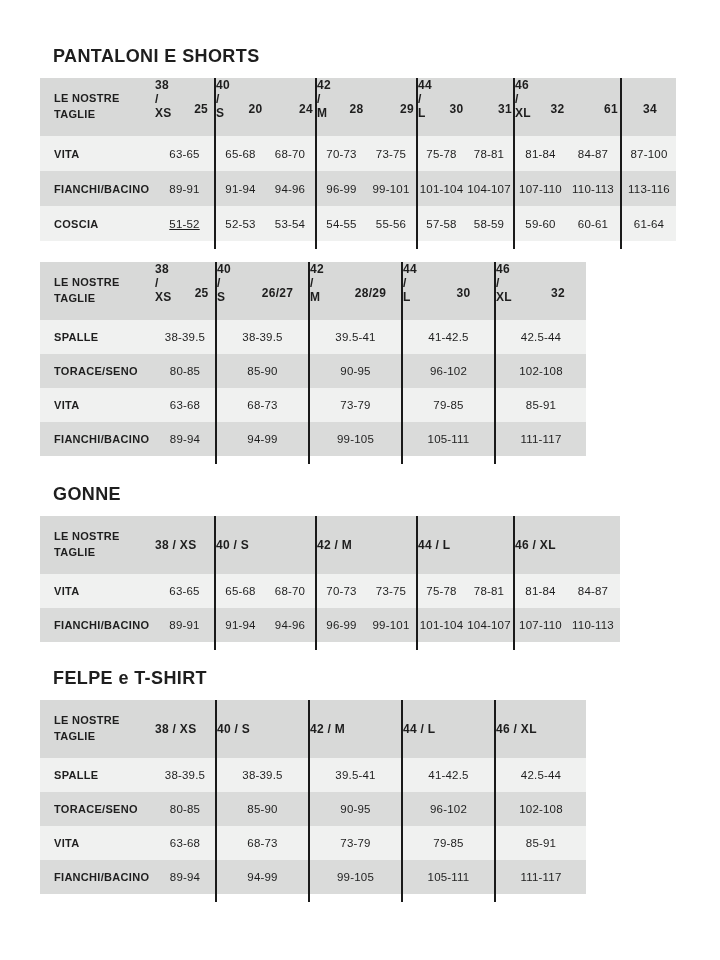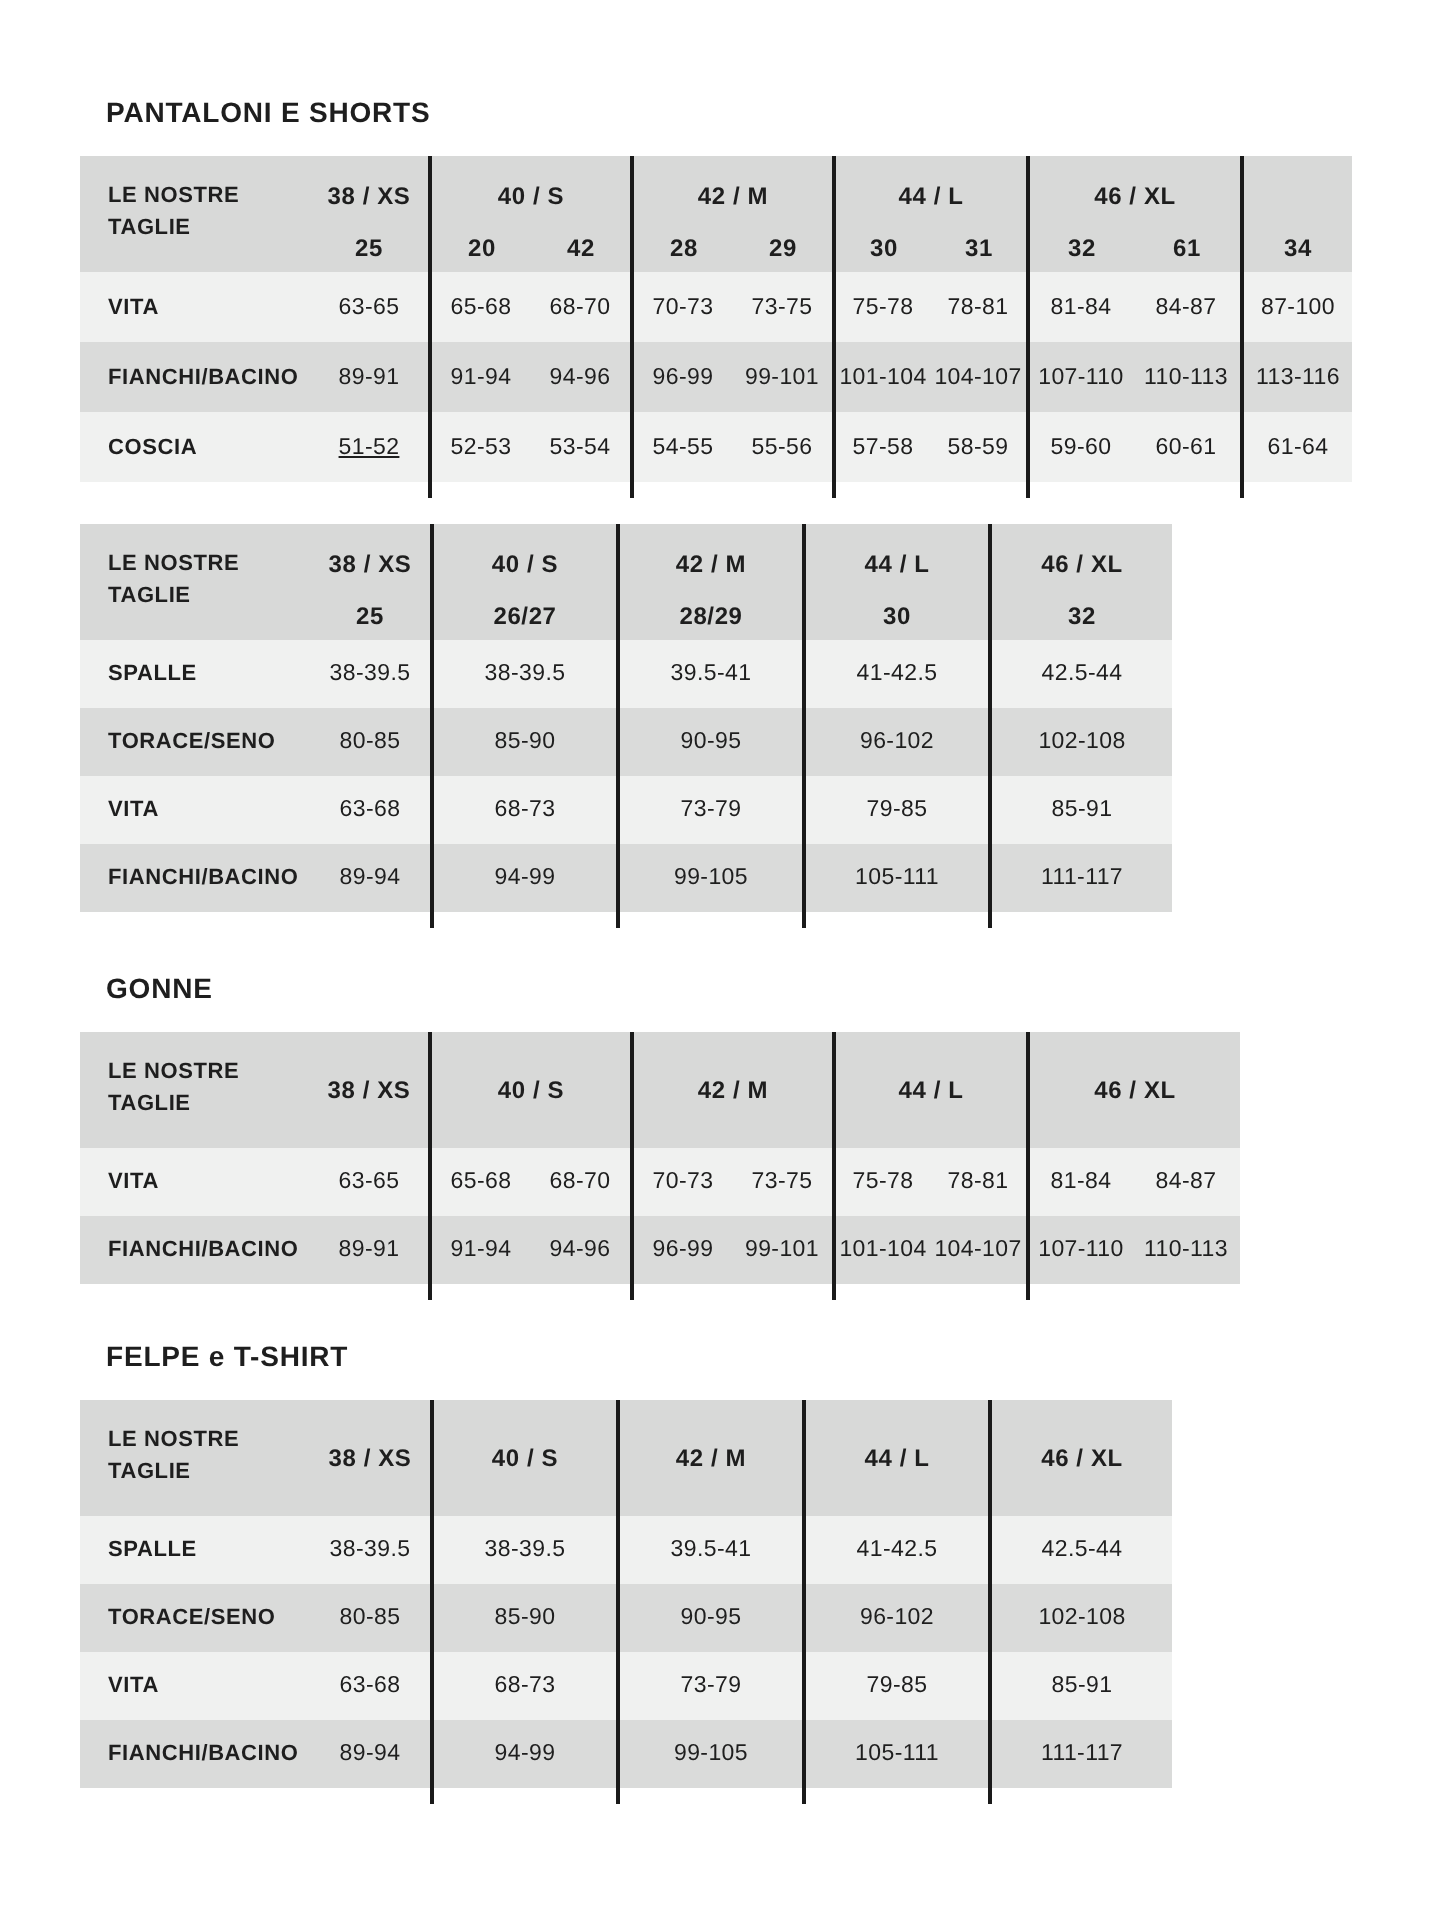--- a/index.html
+++ b/index.html
@@ -5,32 +5,32 @@
   * { box-sizing: border-box; margin: 0; padding: 0; }
   html, body { background: #ffffff; }
   body {
     width: 720px; height: 960px; overflow: hidden;
     font-family: "Liberation Sans", sans-serif;
     color: #1e1e1e;
   }
   .page { padding: 49px 0 0 40px; }
   .section { }
   .sec-title {
-    font-size: 14px; font-weight: 700; letter-spacing: 0.4px;
+    font-size: 18px; font-weight: 700; letter-spacing: 0.4px;
     line-height: 14px; margin: 0 0 15px 13px; color: #1e1e1e;
   }
   .tablewrap { position: relative; }
   .thead { display: flex; background: #d8d9d8; }
   .corner {
     display: flex; flex-direction: column; justify-content: center;
     padding-left: 14px; font-size: 11px; font-weight: 700;
     letter-spacing: 0.3px; line-height: 1.45;
   }
   .corner span { display: block; width: 72px; }
-  .group { display: flex; flex-direction: column; }
+  .group { display: flex; flex-direction: row; align-items: center; }
   .group.gstart, .val.gstart { border-left: 2px solid #1a1a1a; }
   .ghalf-top {
     height: 50%; display: flex; align-items: flex-end; justify-content: center;
     padding-bottom: 2px; font-size: 12px; font-weight: 700; letter-spacing: 0.3px;
   }
   .ghalf-bot { height: 50%; display: flex; align-items: flex-start; padding-top: 4px; }
   .gsub {
     display: flex; align-items: center; justify-content: center;
     font-size: 12px; font-weight: 700; letter-spacing: 0.3px; height: 100%;
   }
@@ -66,21 +66,21 @@
             <div class="group" style="width: 59px;">
               <div class="ghalf-top">38 / XS</div>
               <div class="ghalf-bot">
                 <div class="gsub" style="width: 59px;">25</div>
               </div>
             </div>
             <div class="group gstart" style="width: 101px;">
               <div class="ghalf-top">40 / S</div>
               <div class="ghalf-bot">
                 <div class="gsub" style="width: 51px;">20</div>
-                <div class="gsub" style="width: 50px;">42</div>
+                <div class="gsub" style="width: 50px;">24</div>
               </div>
             </div>
             <div class="group gstart" style="width: 101px;">
               <div class="ghalf-top">42 / M</div>
               <div class="ghalf-bot">
                 <div class="gsub" style="width: 51px;">28</div>
                 <div class="gsub" style="width: 50px;">29</div>
               </div>
             </div>
             <div class="group gstart" style="width: 97px;">

